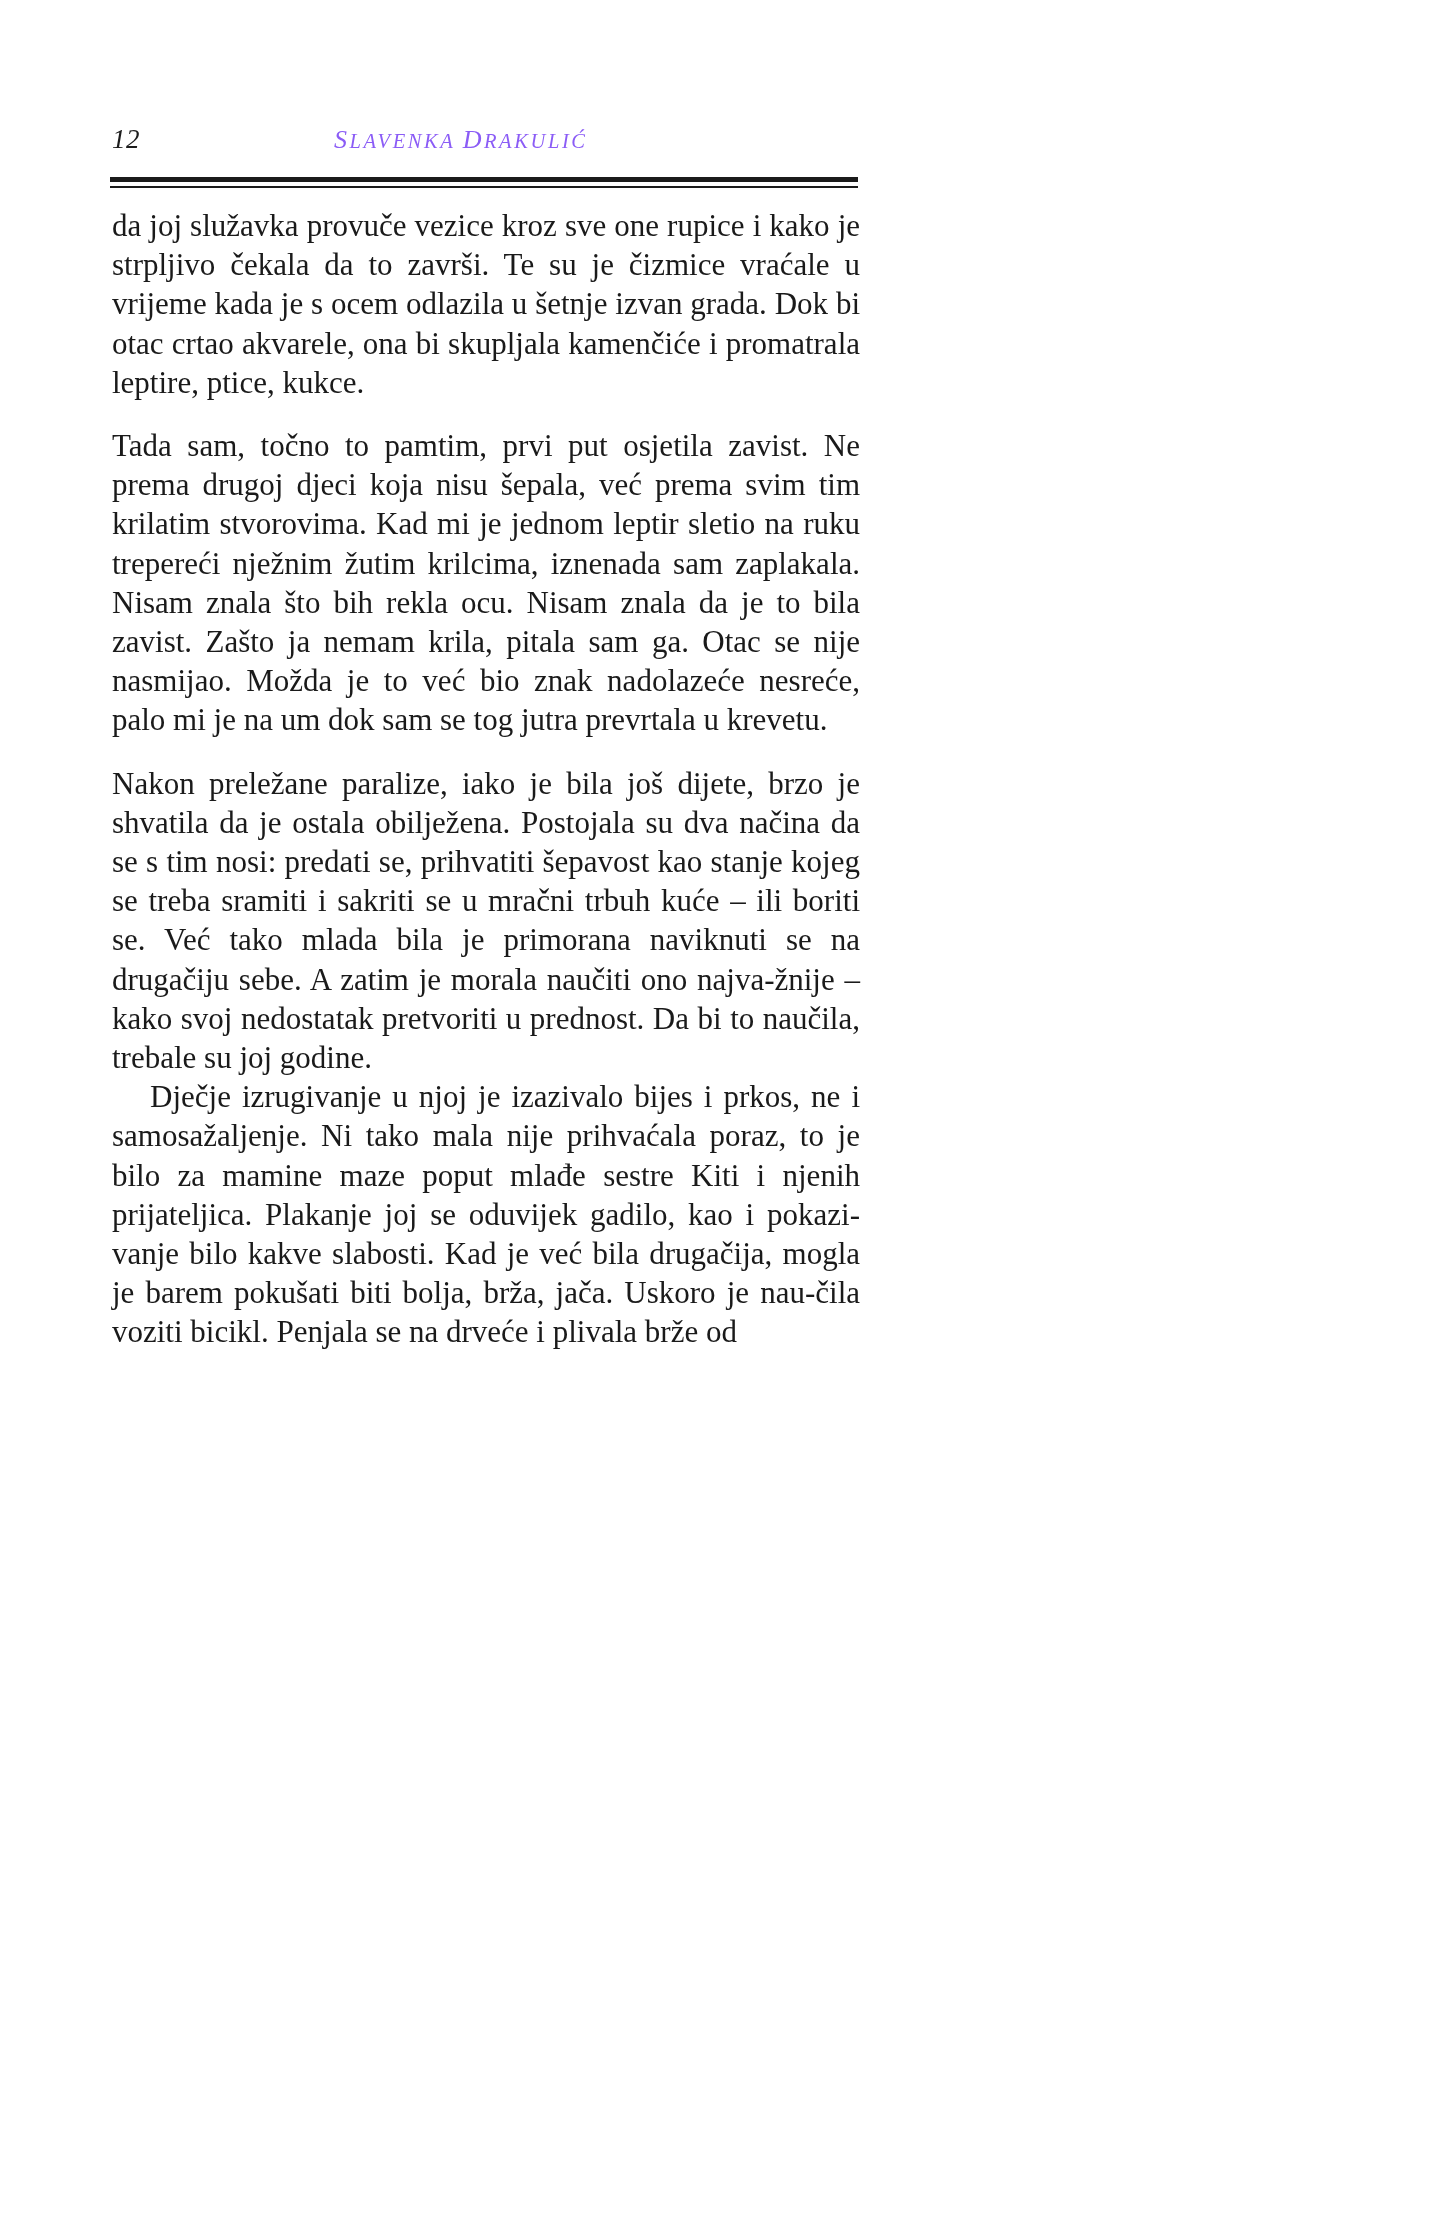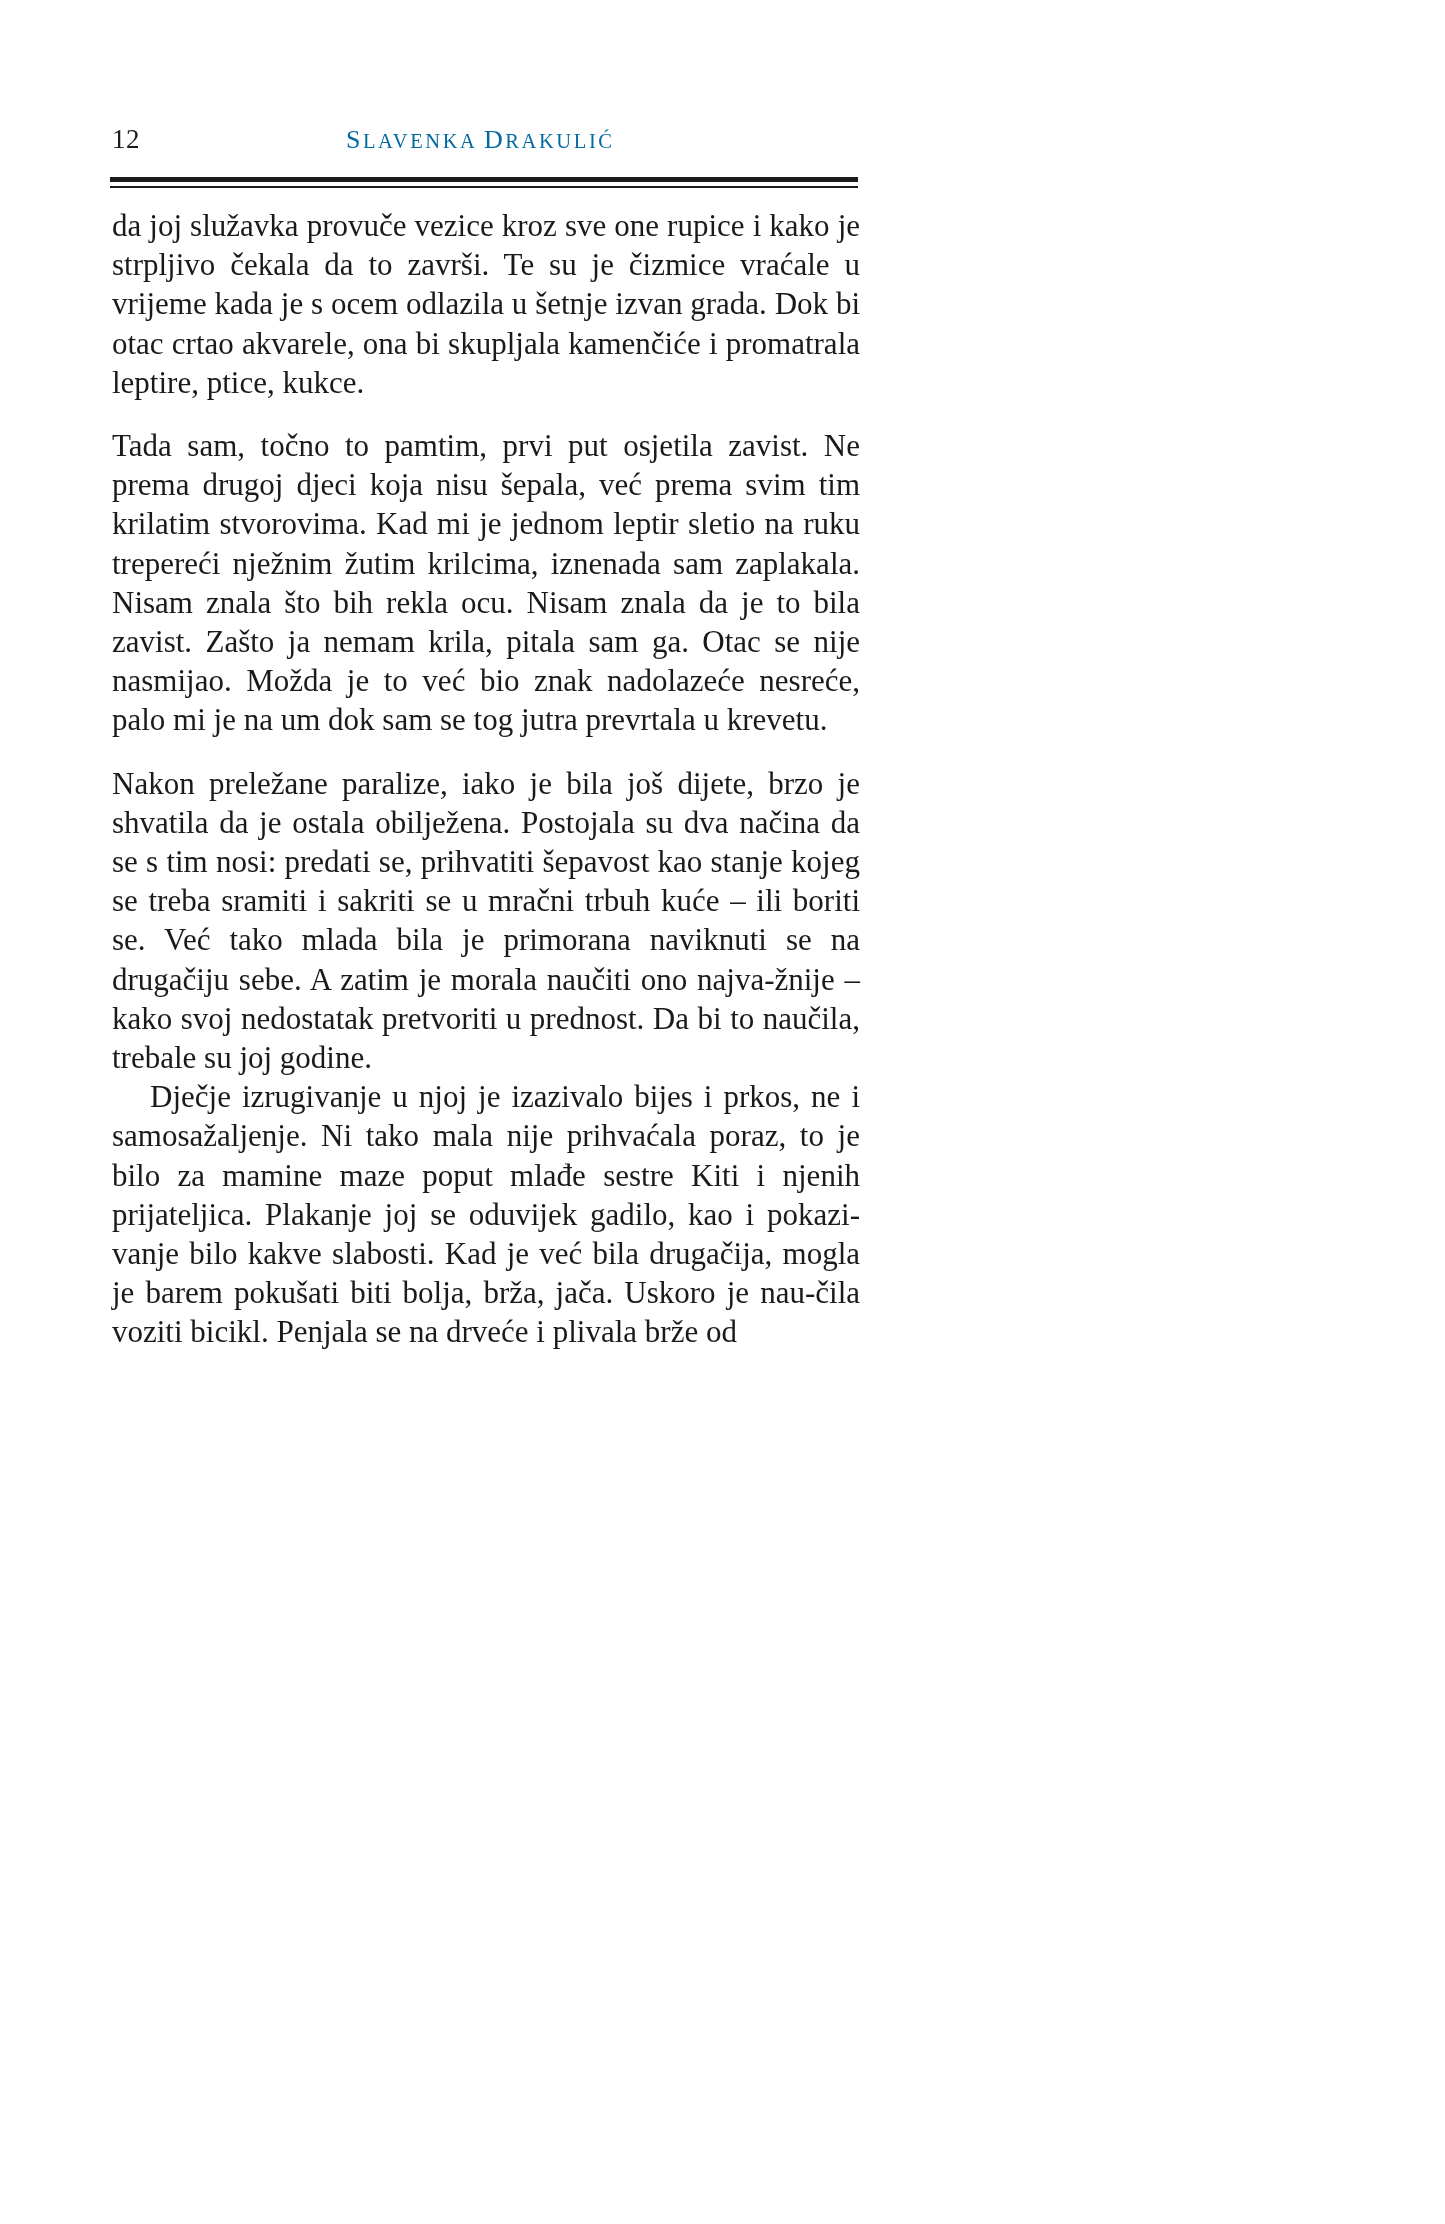--- a/index.html
+++ b/index.html
@@ -22,42 +22,43 @@
     overflow: hidden;
   }
 
   
   .running-head {
     position: absolute;
     left: 112px;
     top: 122px;
     width: 746px;
     height: 44px;
+    font-style: italic;
   }
 
   .folio {
     position: absolute;
     left: 0;
     top: 0;
     font-size: 27px;
     line-height: 34px;
     color: #1c1c1c;
     letter-spacing: 0.5px;
   }
 
   .book-author {
     position: absolute;
-    left: 234px;
+    left: 222px;
     top: 1px;
     font-size: 26px;
     line-height: 34px;
     font-variant: small-caps;
     text-transform: uppercase;
     letter-spacing: 2.4px;
-    color: #0369a1;
+    color: #8b5cf6;
     white-space: nowrap;
   }
   
   .book-author .sc-lead {
     font-size: 26px;
   }
   .book-author .sc-rest {
     font-size: 20.5px;
     letter-spacing: 2.6px;
   }

